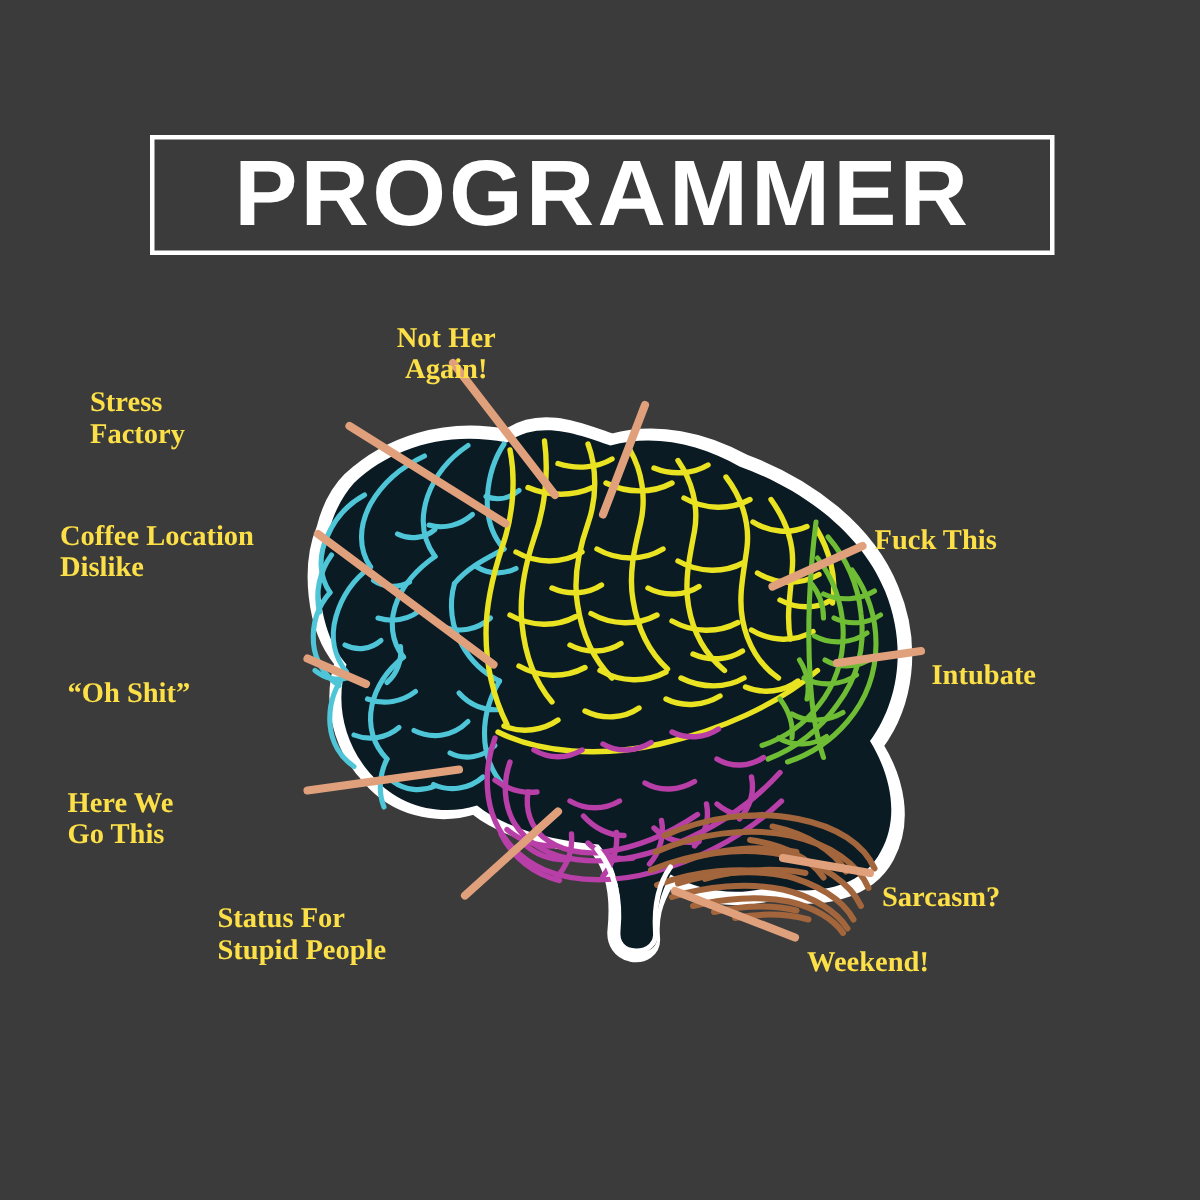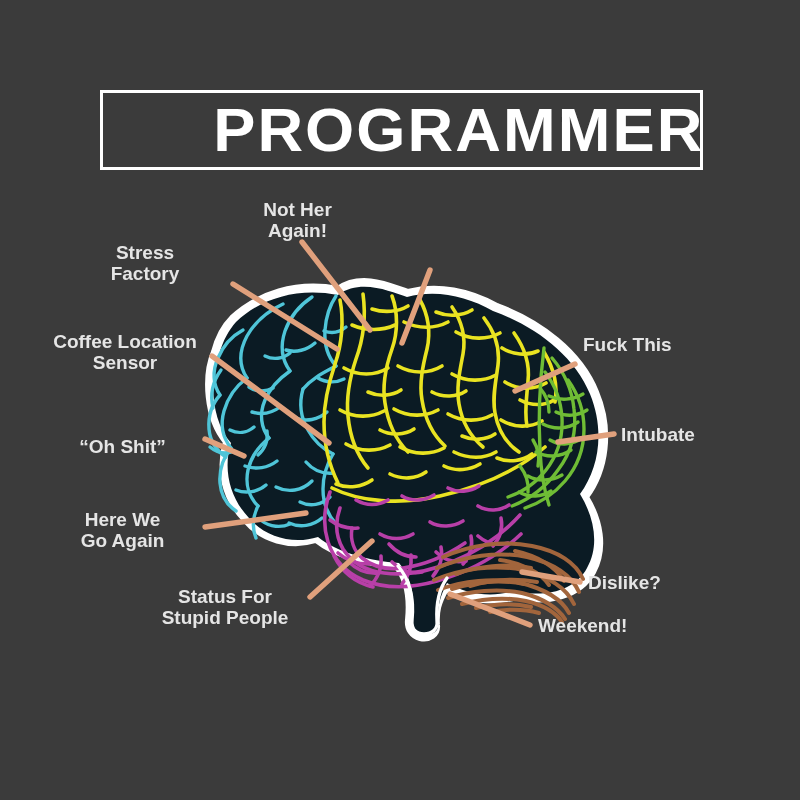--- a/index.html
+++ b/index.html
@@ -23,21 +23,21 @@
   #title-box {
     position: absolute;
     left: 100px;
     top: 90px;
     width: 603px;
     height: 80px;
     border: 3px solid #ffffff;
     box-sizing: border-box;
     display: flex;
     align-items: center;
-    justify-content: flex-end;
+    justify-content: center;
   }
   #title-text {
     color: #ffffff;
     font-family: "Liberation Sans Narrow", "Liberation Sans", sans-serif;
     font-weight: bold;
     font-size: 62px;
     letter-spacing: 2px;
     line-height: 1;
     transform: scaleX(1.02);
     white-space: nowrap;
@@ -50,29 +50,30 @@
     left: 0;
     top: 0;
     width: 800px;
     height: 800px;
     pointer-events: none;
   }
 
   
   .label {
     position: absolute;
-    color: #e5e5e5;
-    font-family: Liberation Sans, sans-serif;
+    color: #fde047;
+    font-family: Liberation Serif, serif;
     font-weight: bold;
     font-size: 19px;
     line-height: 1.12;
     white-space: pre-line;
     user-select: none;
-  }
-  .label.right-align { text-align: center; }
+    margin-top: 16px;
+  }
+  .label.right-align { text-align: left; }
   .label.left-align  { text-align: left;  }
   .label.center-align{ text-align: center;}
 </style>
 </head>
 <body>
 
 <div id="poster">
 
   <div id="title-box">
     <div id="title-text">PROGRAMMER</div>
@@ -284,31 +285,31 @@
   </svg>
 
   <div class="label center-align" style="left:250px; top:199px; width:95px;">Not Her
 Again!</div>
 
 
   <div class="label right-align" style="left:60px; top:242px; width:170px;">Stress
 Factory</div>
 
   <div class="label right-align" style="left:40px; top:331px; width:170px;">Coffee Location
-Sensor</div>
+Dislike</div>
 
   <div class="label right-align" style="left:45px; top:436px; width:155px;">“Oh Shit”</div>
 
   <div class="label right-align" style="left:45px; top:509px; width:155px;">Here We
-Go Again</div>
+Go This</div>
 
   <div class="label right-align" style="left:145px; top:586px; width:160px;">Status For
 Stupid People</div>
 
   <div class="label left-align" style="left:621px; top:424px; width:150px;">Intubate</div>
 
   <div class="label left-align" style="left:583px; top:334px; width:150px;">Fuck This</div>
 
-  <div class="label left-align" style="left:588px; top:572px; width:140px;">Dislike?</div>
+  <div class="label left-align" style="left:588px; top:572px; width:140px;">Sarcasm?</div>
 
   <div class="label left-align" style="left:538px; top:615px; width:150px;">Weekend!</div>
 
 </div>
 
 </body></html>

